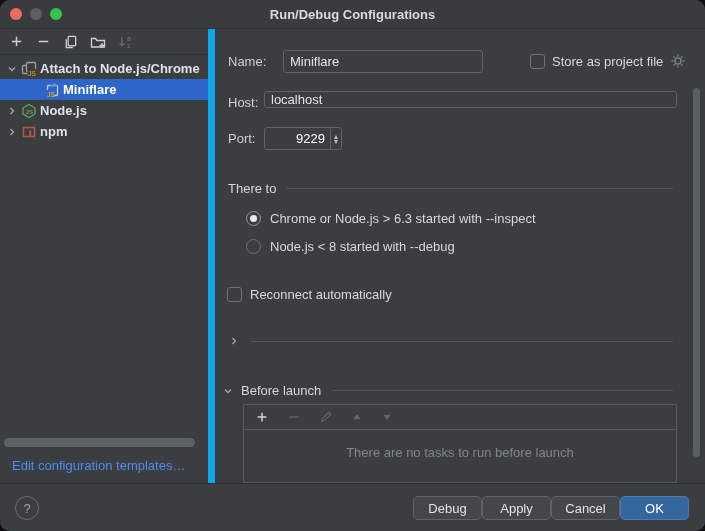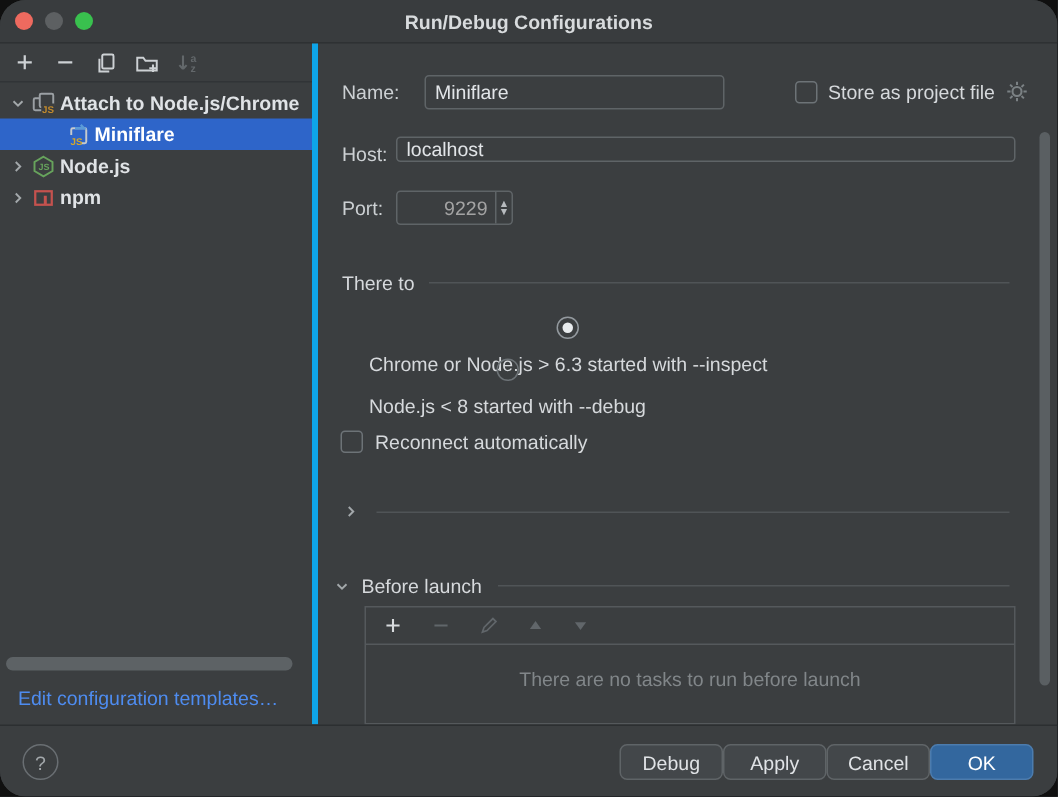--- a/index.html
+++ b/index.html
@@ -1,32 +1,32 @@
 <!DOCTYPE html>
 <html><head>
 <meta charset="utf-8">
 <style>
   html,body{margin:0;padding:0;background:#101010;}
   .window{
     position:relative;width:705px;height:531px;background:#3b3e40;
-    border-radius:17px;overflow:hidden;
+    border-radius:10px;overflow:hidden;
     font-family:"Liberation Sans",sans-serif;font-size:13px;color:#d6d9dc;
   }
   
   .titlebar{position:absolute;top:0;left:0;right:0;height:28px;background:#393c3e;
     border-bottom:1px solid #2e3133;display:flex;align-items:center;justify-content:center;}
   .lights{position:absolute;left:10px;top:8px;display:flex;gap:8px;}
   .light{width:12px;height:12px;border-radius:50%;}
   .light.red{background:#ee6a5f;}
   .light.gray{background:#5d6062;}
   .light.green{background:#39c14e;}
   .title{font-weight:bold;color:#d8dbdd;}
   
   .sidebar{position:absolute;top:29px;left:0;width:208px;bottom:48px;
-    border-right:4px solid #0ea5e9;overflow:hidden;}
+    border-right:7px solid #0ea5e9;overflow:hidden;}
   .side-toolbar{height:25px;display:flex;align-items:center;gap:10px;padding-left:8px;
     border-bottom:1px solid #313437;}
   .tbtn{width:17px;height:17px;display:flex;align-items:center;justify-content:center;}
   .tree{margin-top:3px;}
   .trow{height:21px;display:flex;align-items:center;font-weight:bold;color:#e0e3e6;
     white-space:nowrap;overflow:hidden;}
   .trow .chev{width:14px;display:flex;justify-content:center;margin-left:5px;flex:none;}
   .trow .ticon{width:16px;height:16px;margin:0 3px 0 2px;flex:none;}
   .trow.selected{background:#2e65c9;}
   .trow.selected .lbl{color:#ffffff;}
@@ -36,31 +36,31 @@
   
   .main{position:absolute;left:209px;top:29px;right:0;bottom:48px;}
   .flabel{position:absolute;color:#ccd0d3;}
   .field{position:absolute;background:#3b3e40;border:1px solid #5f6467;border-radius:3px;
     color:#e2e5e8;font-size:13px;font-family:"Liberation Sans",sans-serif;padding:0 6px;box-sizing:border-box;outline:none;}
   .name-field{left:74px;top:21px;width:200px;height:23px;}
   .host-field{left:55px;top:62px;width:413px;height:17px;}
   .portwrap{position:absolute;left:55px;top:98px;width:78px;height:23px;border:1px solid #5f6467;
     border-radius:3px;display:flex;box-sizing:border-box;background:#3b3e40;}
   .port-field{border:none;background:transparent;width:55px;text-align:right;padding:0 5px;
-    color:#a3a3a3;font:13px "Liberation Sans",sans-serif;outline:none;}
+    color:#ffffff;font:13px "Liberation Sans",sans-serif;outline:none;}
   .spinner{width:20px;border-left:1px solid #5f6467;display:flex;flex-direction:column;
     align-items:center;justify-content:center;color:#b7bbbe;}
   .spinner span{font-size:7px;line-height:5px;cursor:pointer;}
   .checkbox{width:15px;height:15px;border:1.5px solid #6d7377;border-radius:3px;
     box-sizing:border-box;flex:none;cursor:pointer;}
   .storegrp{position:absolute;left:321px;top:24px;display:flex;align-items:center;gap:7px;}
   .recongrp{position:absolute;left:18px;top:258px;display:flex;align-items:center;gap:8px;}
   .grp-title{position:absolute;left:19px;right:32px;display:flex;align-items:center;gap:10px;}
   .grp-title .line{flex:1;height:1px;background:#505457;}
-  .radio-row{position:absolute;left:37px;display:flex;align-items:center;gap:9px;flex-direction:column;}
+  .radio-row{position:absolute;left:37px;display:flex;align-items:center;gap:9px;}
   .radio{width:15px;height:15px;border-radius:50%;box-sizing:border-box;flex:none;cursor:pointer;}
   .radio.on{border:1px solid #93999e;display:flex;align-items:center;justify-content:center;}
   .radio.on::after{content:"";width:7px;height:7px;border-radius:50%;background:#e8ebed;}
   .radio.off{border:1.5px solid #6d7377;}
   .toggle-row{position:absolute;display:flex;align-items:center;gap:7px;cursor:pointer;}
   .toggle-row .line{flex:1;height:1px;background:#505457;margin-left:4px;}
   .bl-panel{position:absolute;left:34px;top:375px;width:434px;height:79px;
     border:1px solid #55595c;box-sizing:border-box;}
   .bl-toolbar{height:24px;border-bottom:1px solid #55595c;display:flex;align-items:center;
     gap:18px;padding-left:11px;}

